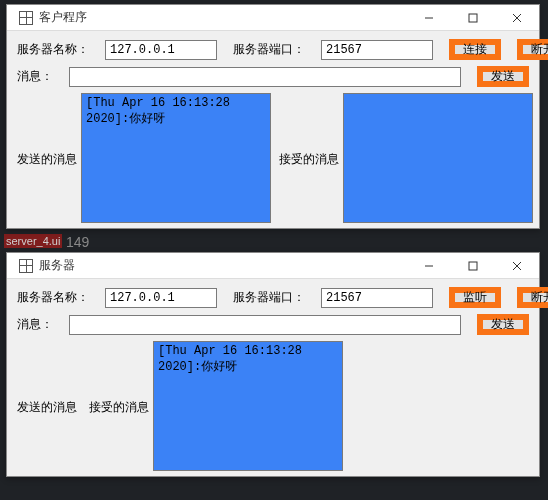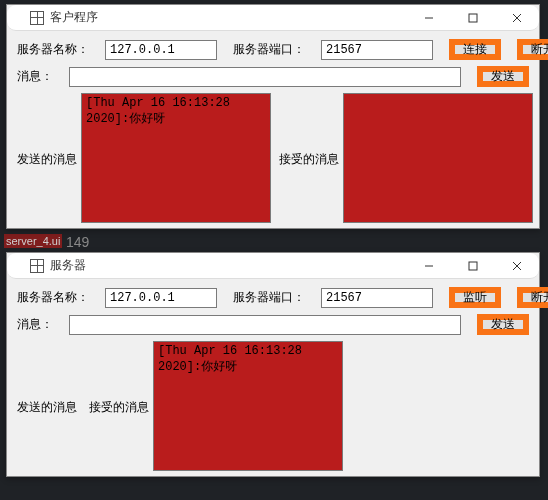--- a/index.html
+++ b/index.html
@@ -37,23 +37,22 @@
     border: 1px solid #888;
     box-shadow: 0 2px 6px rgba(0,0,0,.3);
   }
   .win1 { top: 4px; height: 225px; }
   .win2 { top: 252px; height: 225px; }
   .titlebar {
     height: 26px;
     background: #fff;
     display: flex;
     align-items: center;
-    padding-left: 23px;
+    padding-left: 12px;
     border-bottom: 1px solid #ddd;
-    border-radius: 9px;
   }
   .app-icon {
     width: 14px; height: 14px;
     border: 1px solid #555;
     margin-right: 6px;
     background:
       linear-gradient(#555,#555) center/1px 100% no-repeat,
       linear-gradient(#555,#555) center/100% 1px no-repeat,
       #fff;
   }
@@ -89,21 +88,21 @@
   }
   .msgrow .txt { flex:1; }
   .panes {
     display:flex; gap:8px; margin-top:4px;
   }
   .pane-lbl { writing-mode: horizontal-tb; align-self:flex-start; margin-top:58px; margin-right:4px; }
   .pane-wrap { display:flex; }
   .textarea {
     width: 190px; height: 130px;
     border: 1px solid #7a7a7a;
-    background: #b91c1c;
+    background: #3b82f6;
     padding: 2px 4px;
     font-family: Consolas, "Courier New", monospace;
     font-size: 12px;
     white-space: pre-wrap;
     overflow: auto;
   }
   svg { display:block; }
 </style>
 </head>
 <body>

